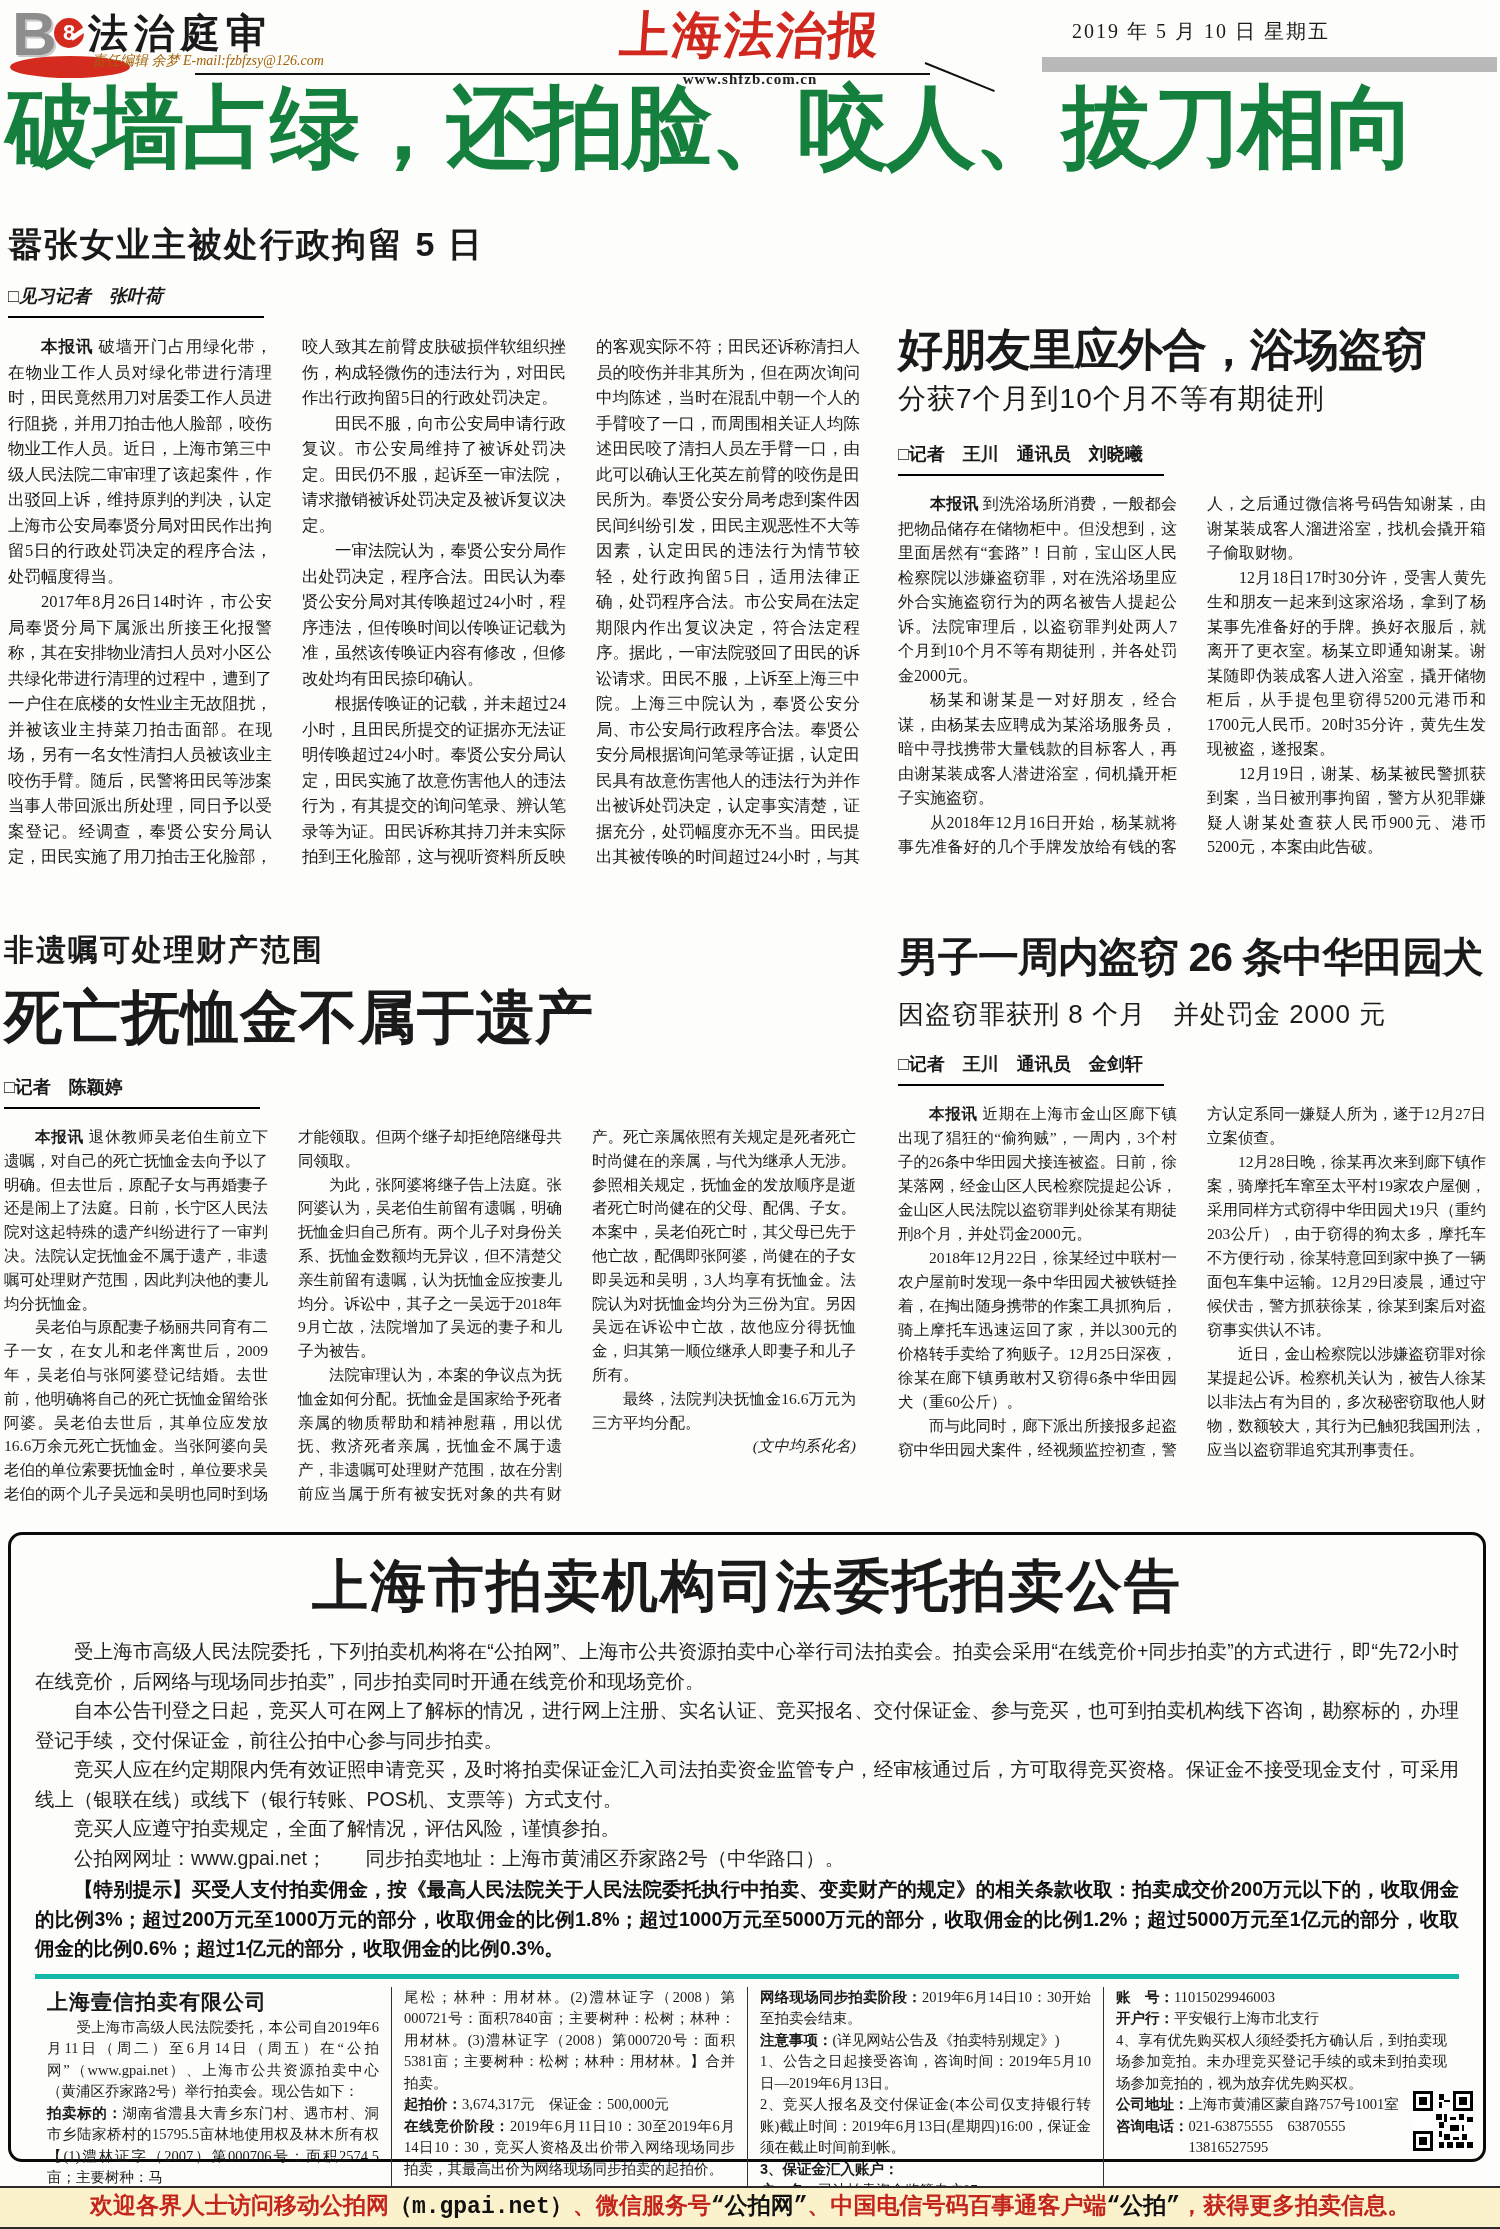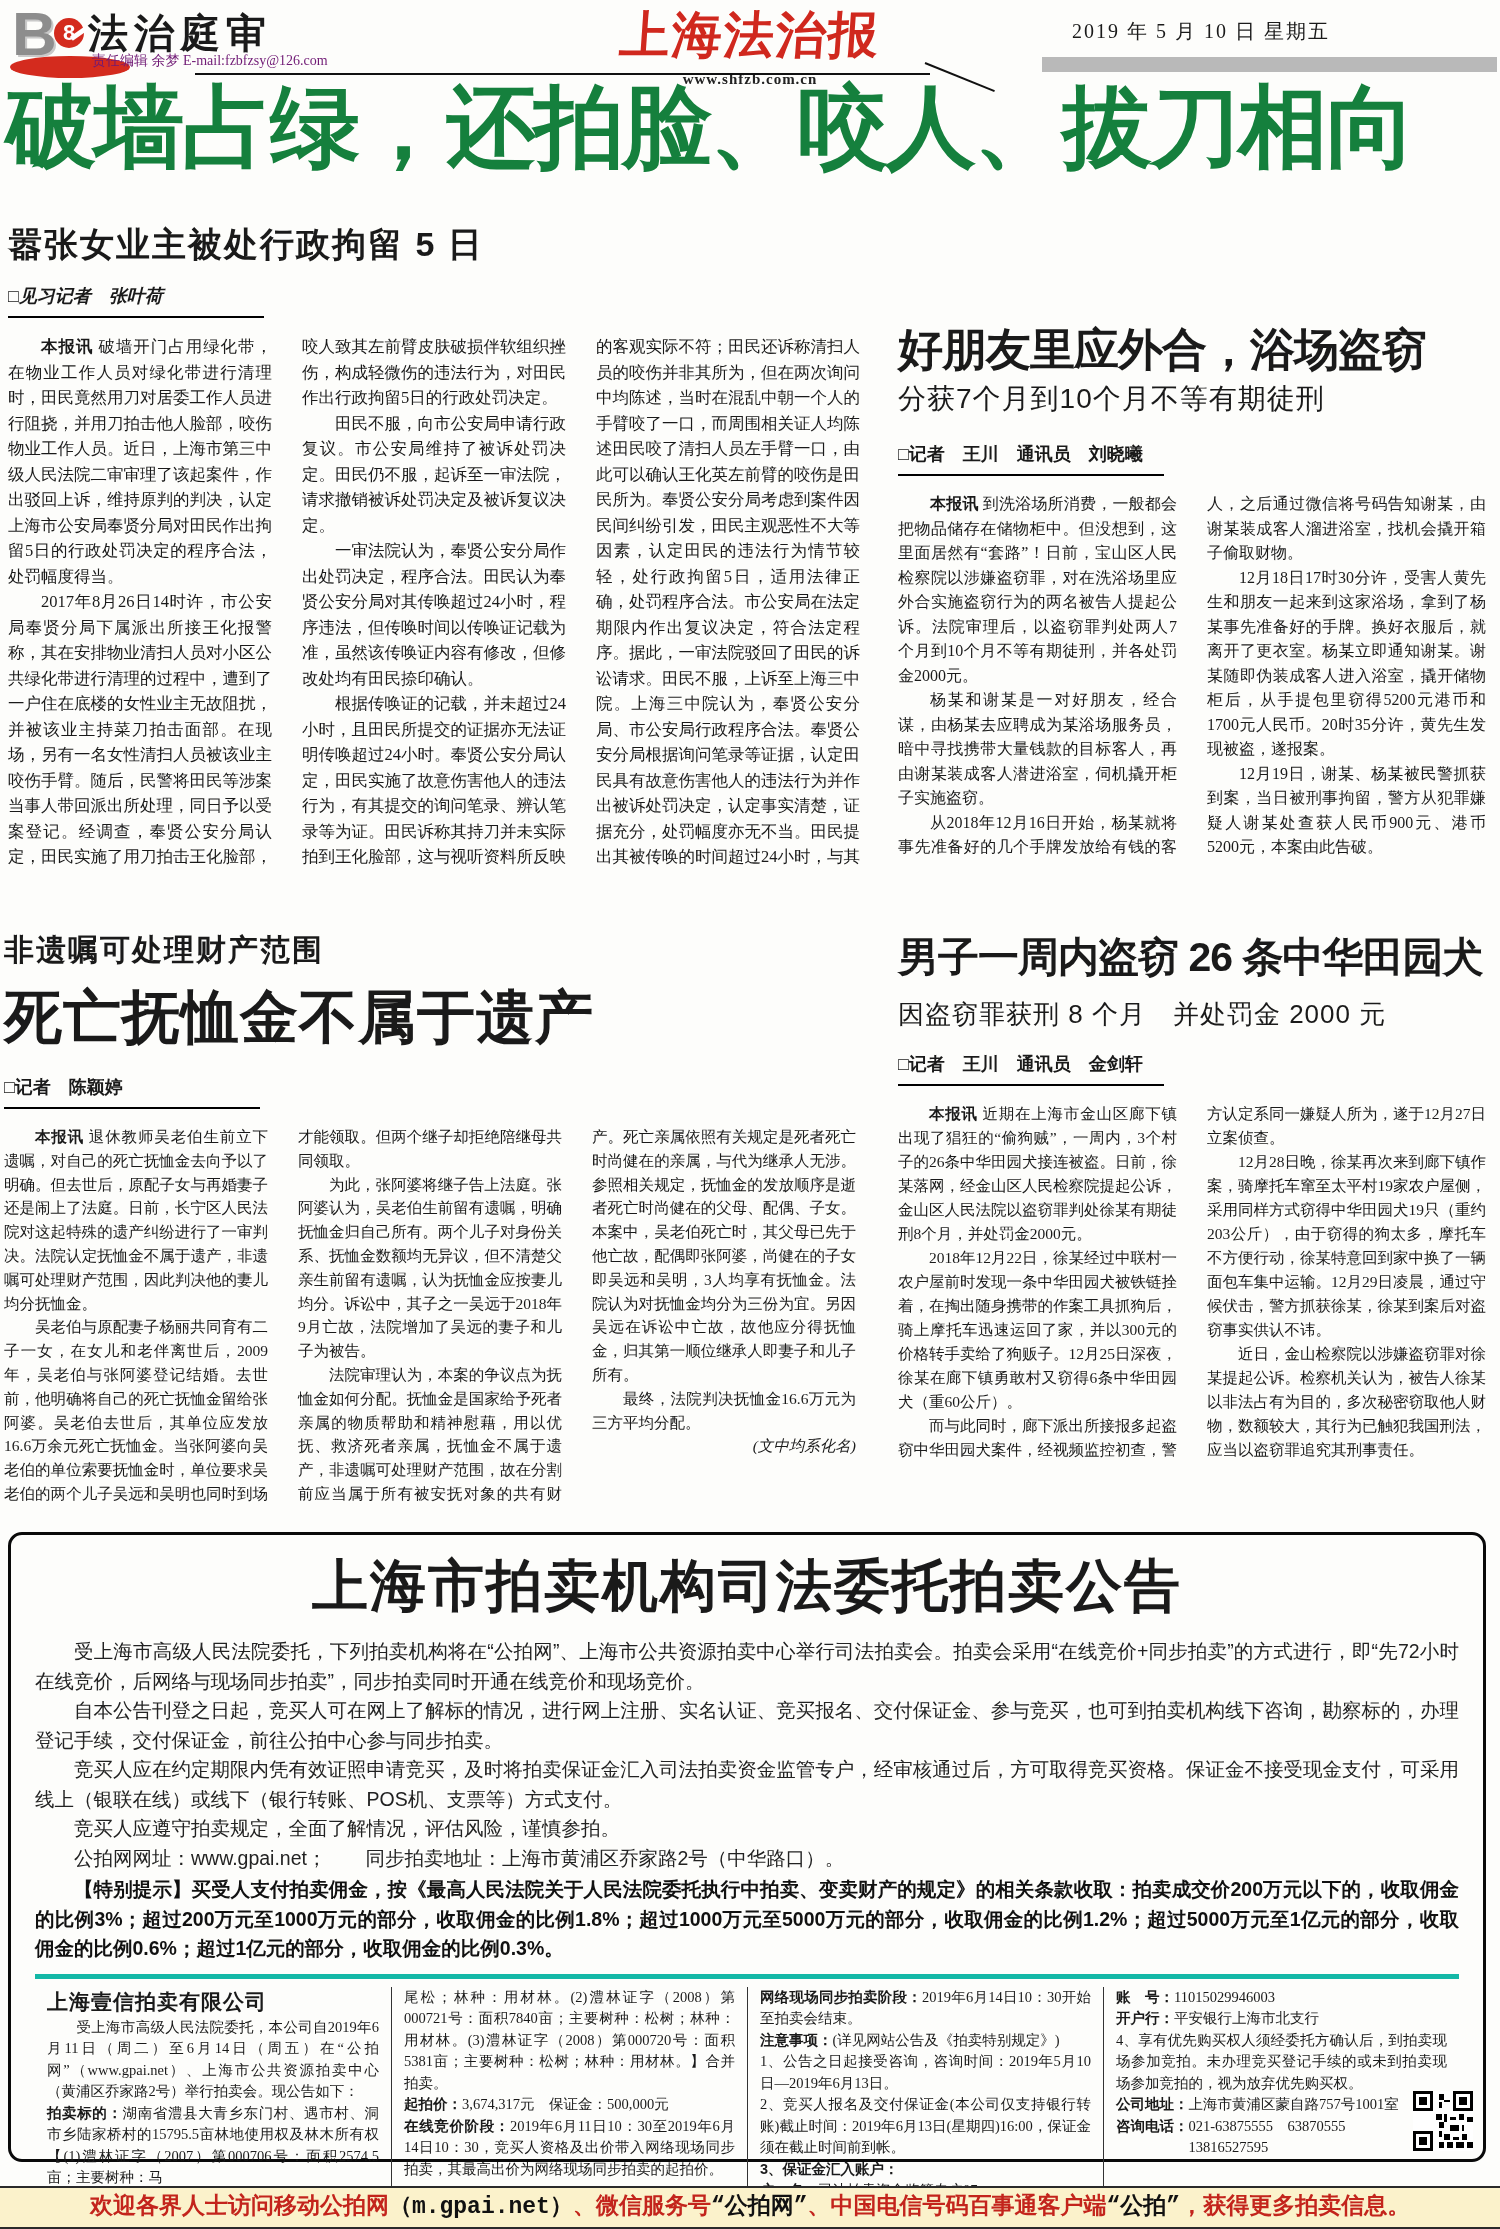--- a/index.html
+++ b/index.html
@@ -9,21 +9,21 @@
   
   .hdr{position:absolute;left:0;top:0;width:1500px;height:80px;}
   .logo{position:absolute;left:10px;top:4px;width:180px;height:72px;}
   .logo .b{position:absolute;left:2px;top:-6px;font-family:"Liberation Sans",sans-serif;
            font-weight:bold;font-size:62px;color:#8d8d8d;text-shadow:2px 2px 0 #c9c9c9;}
   .logo .eight{position:absolute;left:44px;top:14px;width:30px;height:30px;border-radius:50%;
            background:#d42b1e;color:#fff;font:bold 22px/30px "Liberation Sans",sans-serif;text-align:center;}
   .logo .ellipse{position:absolute;left:0px;top:52px;width:120px;height:22px;background:#d42b1e;border-radius:50%;}
   .logo .slash{position:absolute;left:52px;top:48px;width:90px;height:30px;border-left:5px solid #fff;transform:rotate(55deg);}
   .section-title{position:absolute;left:88px;top:6px;font-size:40px;font-weight:bold;letter-spacing:6px;}
-  .editor-line{position:absolute;left:92px;top:52px;font-size:14px;color:#701a75;}
+  .editor-line{position:absolute;left:92px;top:52px;font-size:14px;color:#a16207;font-style:italic;}
   .masthead{position:absolute;left:585px;top:2px;width:330px;text-align:center;}
   .masthead .mh{font-size:50px;font-weight:bold;color:#d0281e;letter-spacing:2px;
                 font-family:"Liberation Serif",serif;transform:skewX(-4deg);}
   .masthead .site{font-size:15px;font-weight:bold;color:#222;margin-top:2px;letter-spacing:1px;}
   .dateline{position:absolute;right:170px;top:18px;font-size:20px;letter-spacing:2px;}
   .graybar{position:absolute;left:1042px;top:57px;width:455px;height:15px;background:#b9b9b9;}
   .hdr-rule{position:absolute;left:195px;top:73px;width:735px;height:2px;background:#111;}
   .hdr-diag{position:absolute;left:925px;top:62px;width:75px;height:2px;background:#111;transform:rotate(22deg);transform-origin:left center;}
 
   

